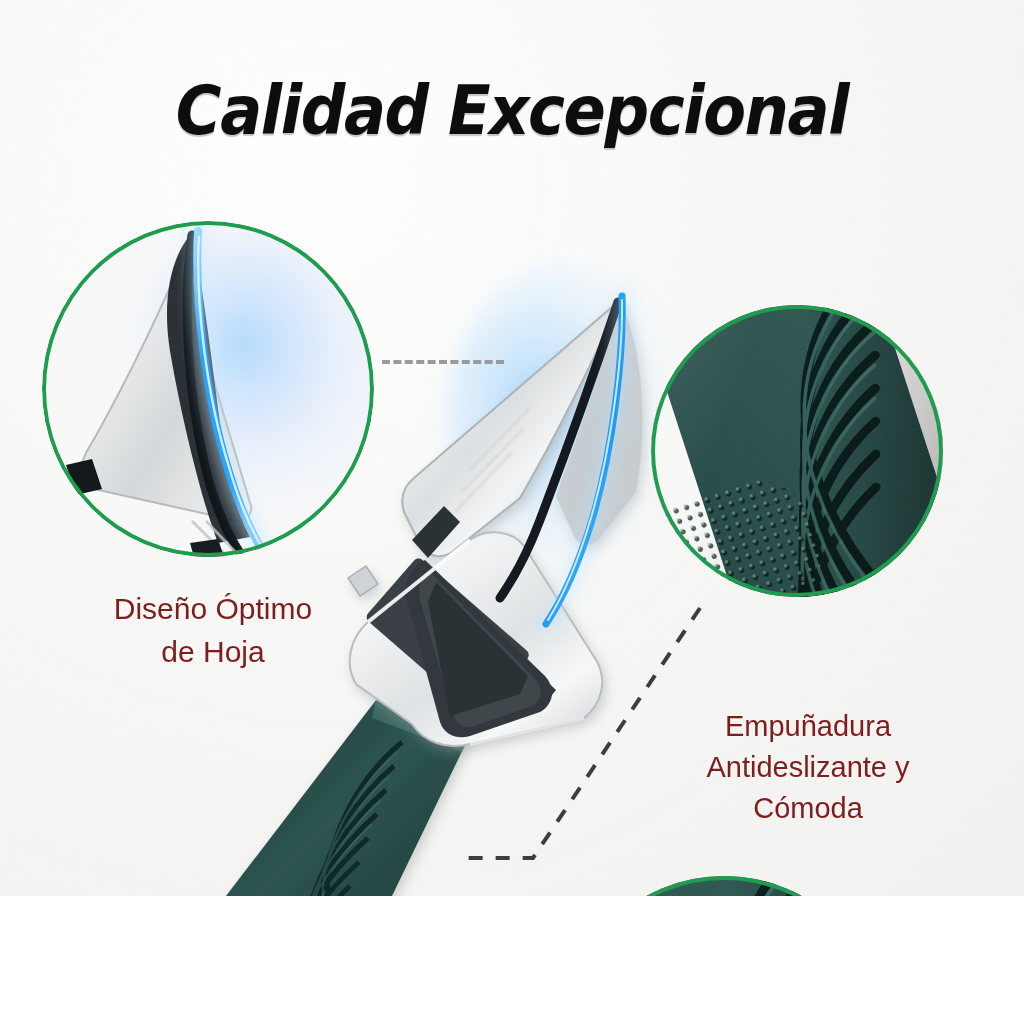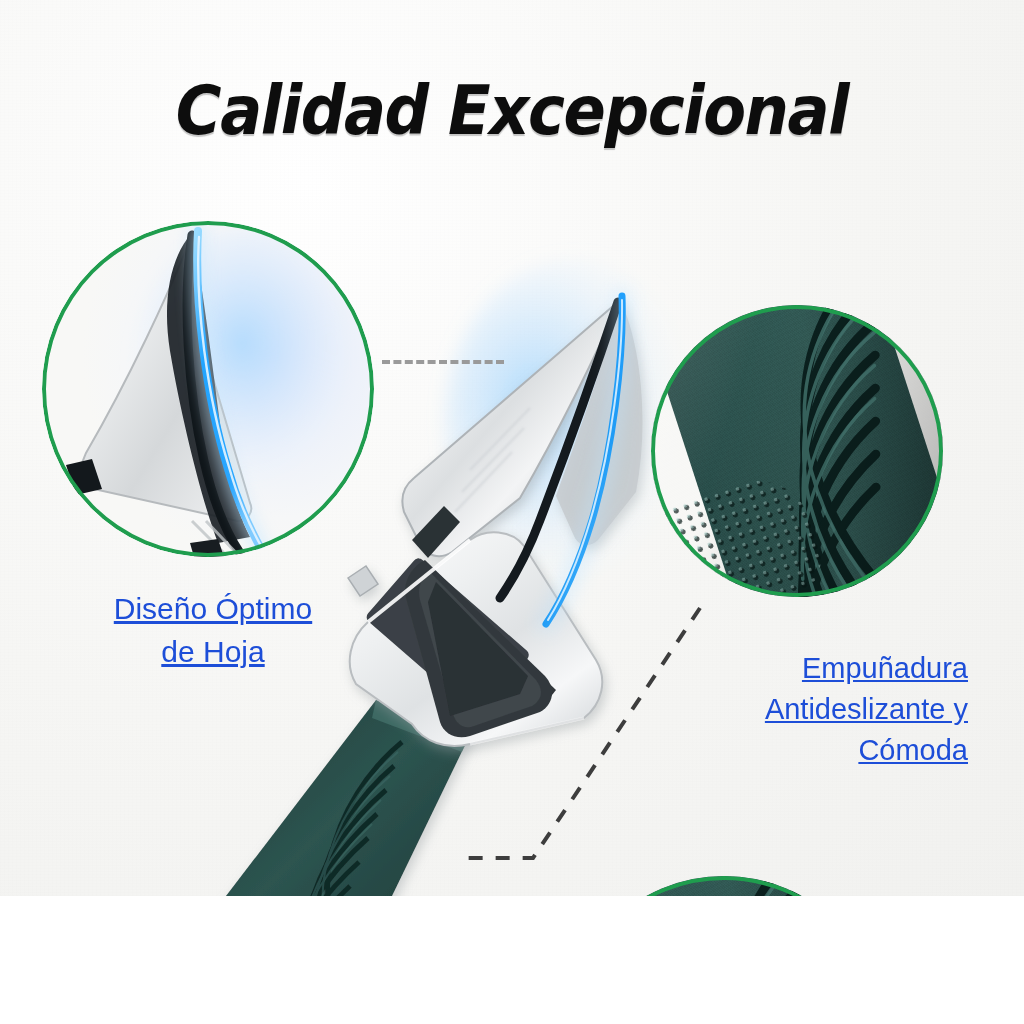--- a/index.html
+++ b/index.html
@@ -158,29 +158,28 @@
   #connector-blade {
     left: 382px; top: 360px;
     width: 122px; height: 0;
     border-top: 4px dashed #9a9a9a;
   }
 
   
   .label {
     position: absolute;
     text-align: center;
-    color: #1d4ed8;
+    color: #7f1d1d;
     font-size: 30px;
     line-height: 1.42;
     font-family: "Liberation Sans", sans-serif;
     white-space: pre-line;
-    text-decoration: underline;
   }
   #label-blade { left: 48px; top: 588px; width: 330px; }
-  #label-grip  { left: 648px; top: 648px; width: 320px; font-size: 29px; text-align: right; }
+  #label-grip  { left: 648px; top: 706px; width: 320px; font-size: 29px; }
 </style>
 </head>
 <body>
 
 <div id="canvas">
 
   <div class="bg-texture"></div>
   <div class="bg-noise"></div>
 
   <div class="title">Calidad Excepcional</div>

